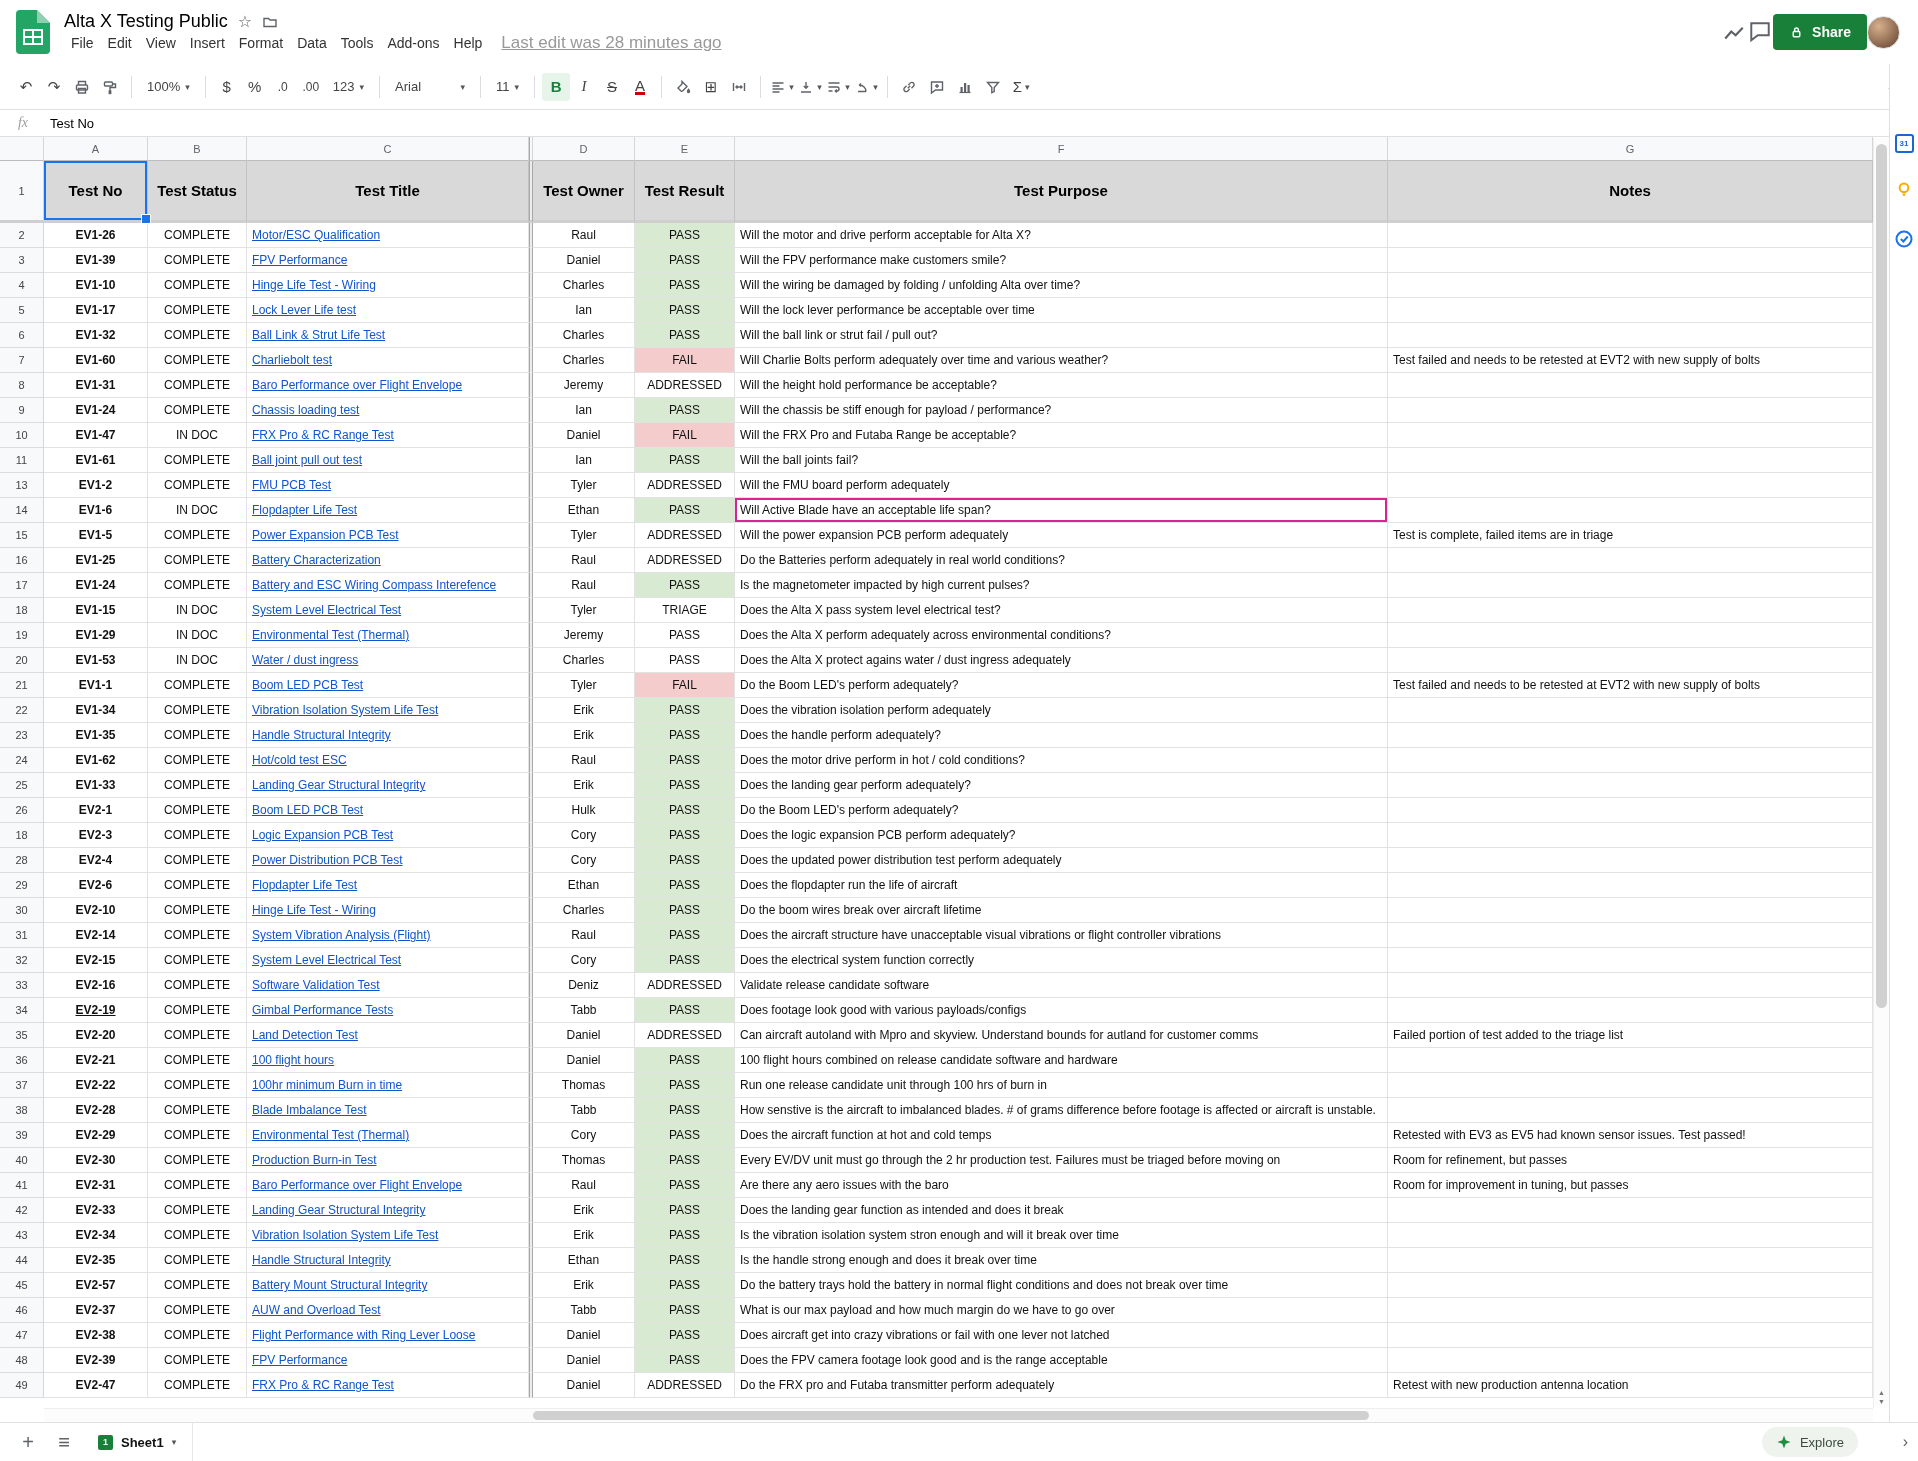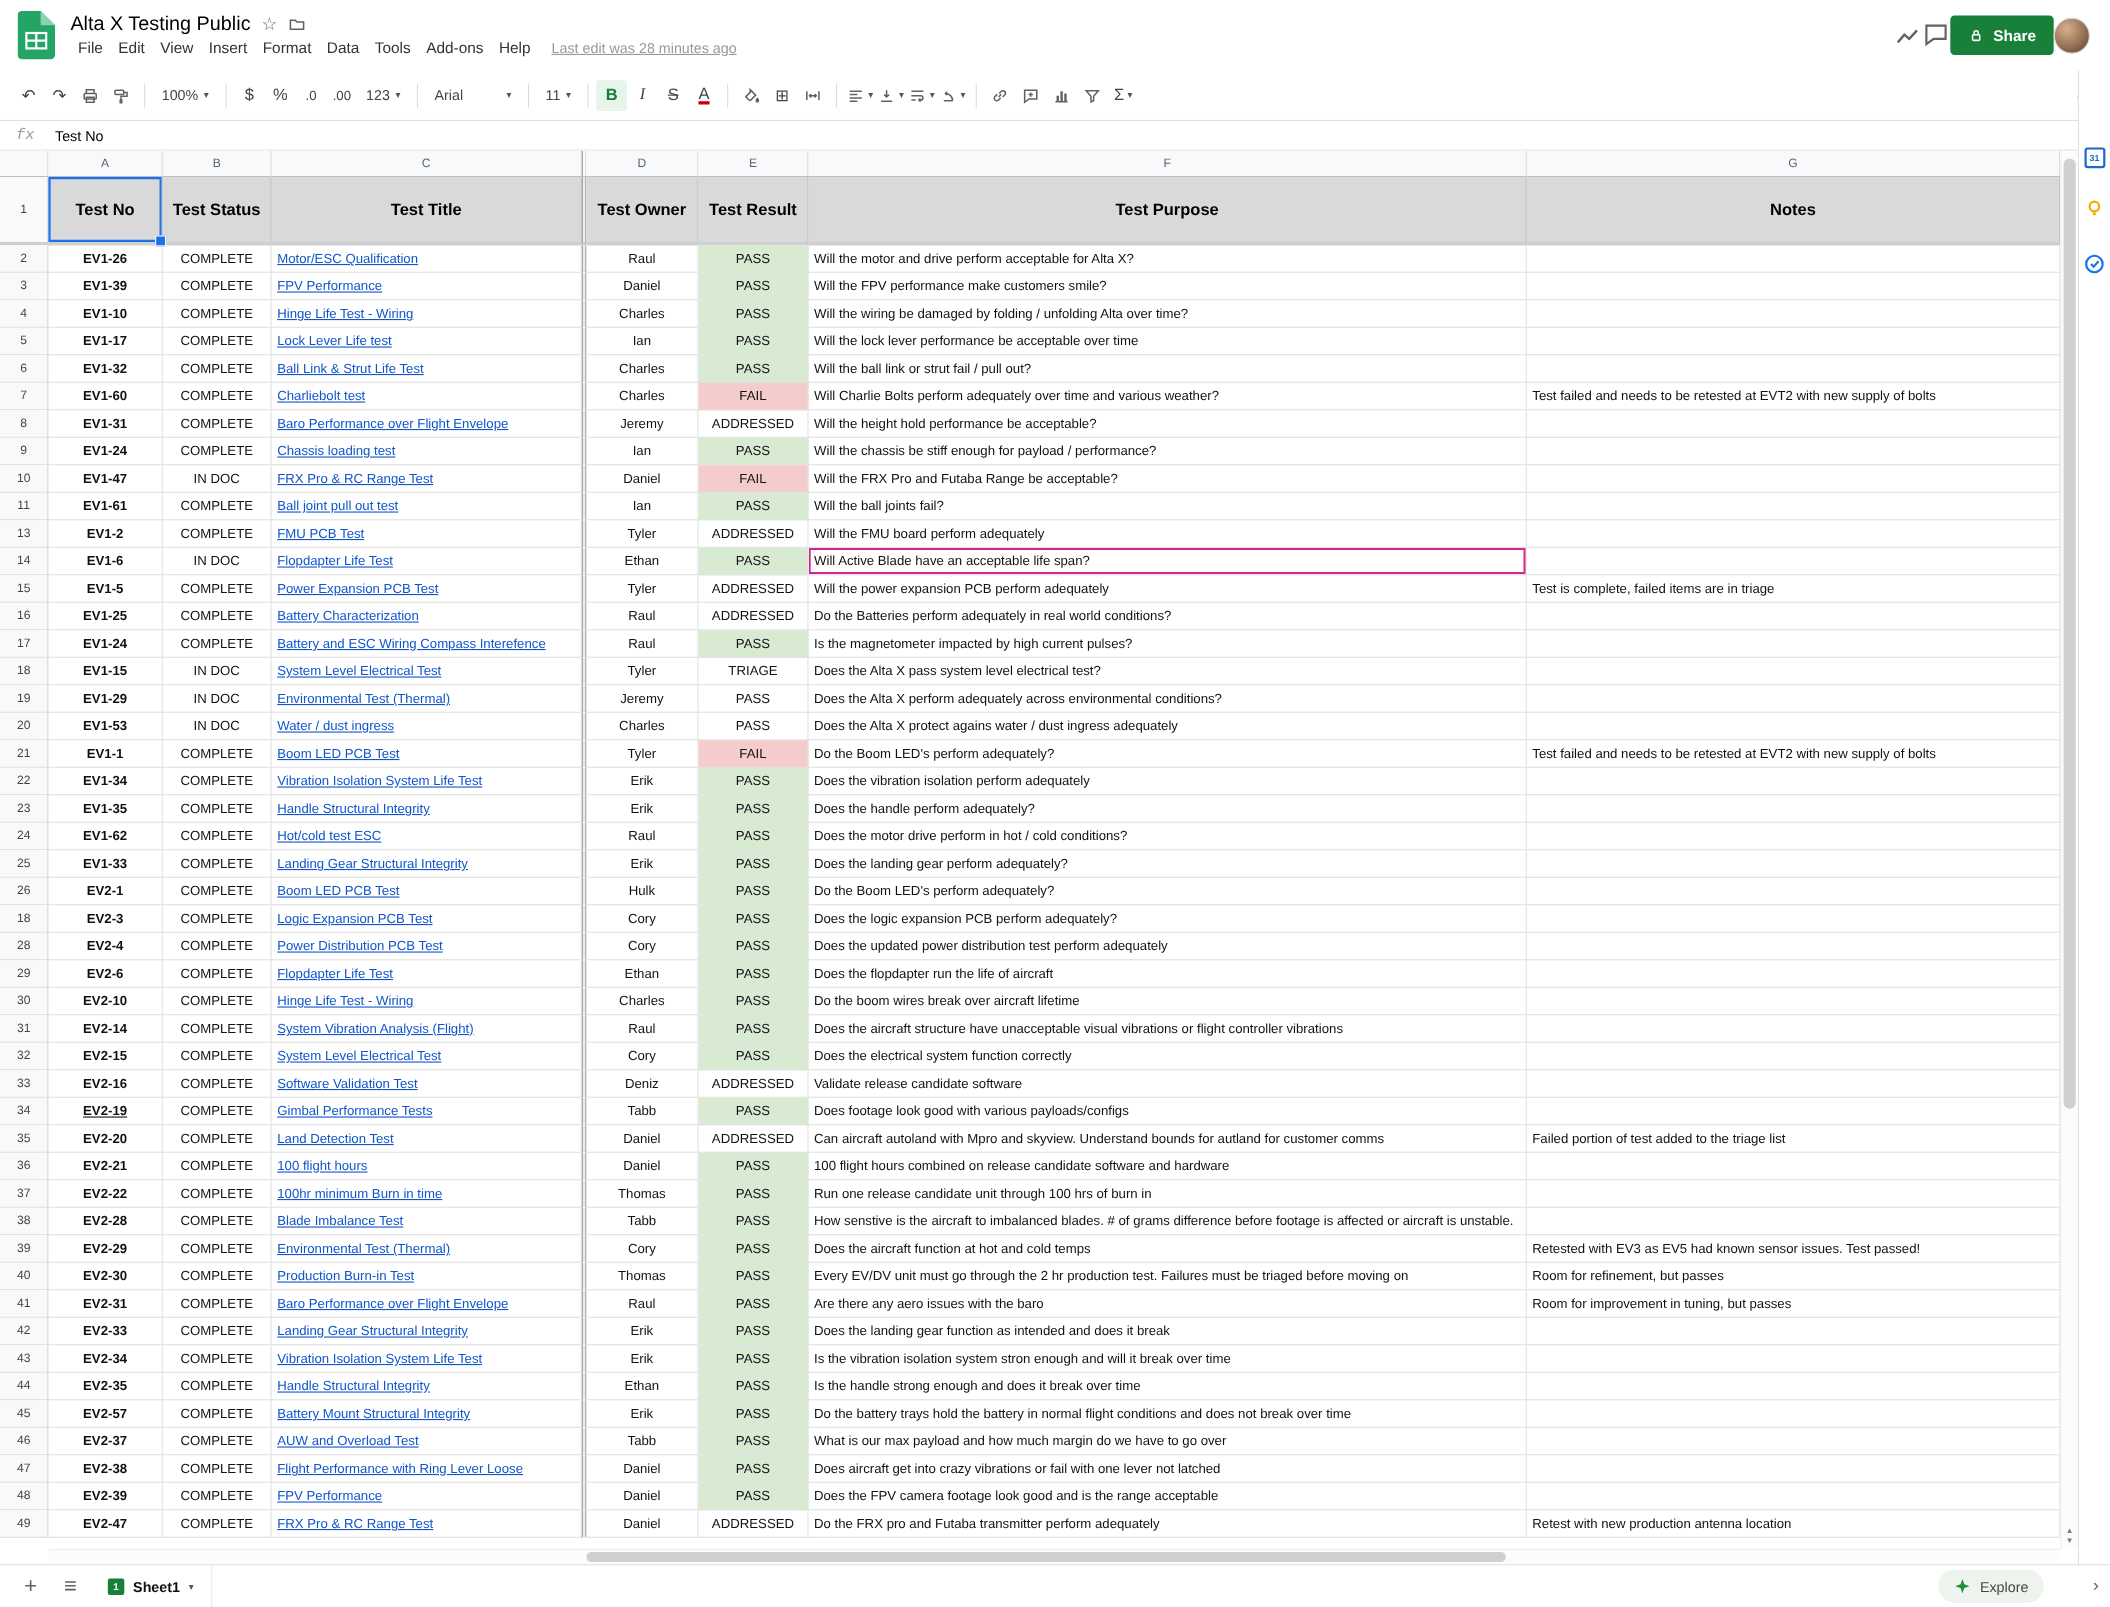--- a/index.html
+++ b/index.html
@@ -9,21 +9,21 @@
 
   
   .topbar{height:64px;display:flex;align-items:center;padding:0 18px 0 16px;gap:14px}
   .logo{flex:0 0 auto;display:flex;align-items:center}
   .title-block{display:flex;flex-direction:column;justify-content:center;gap:1px}
   .title-row{display:flex;align-items:center;gap:10px}
   .doc-title{font-size:18px;color:#000}
   .icon-sm{color:#5f6368;font-size:16px;display:flex;align-items:center}
   .menu-row{display:flex;align-items:center;font-size:14px;color:#333}
   .menu-item{padding:2px 7px;border-radius:3px}
-  .last-edit{margin-left:12px;color:#999;font-size:13px;text-decoration:underline}
+  .last-edit{margin-left:12px;color:#999;font-size:17px;text-decoration:underline}
   .header-right{margin-left:auto;display:flex;align-items:center;}
   .hicon{display:flex;align-items:center;justify-content:center;width:26px;height:26px;color:#5f6368}
   .share-btn{display:flex;align-items:center;gap:8px;background:#188038;color:#fff;font-size:14px;
              font-weight:bold;padding:0 16px;height:36px;border-radius:4px}
   .avatar{width:33px;height:33px;border-radius:50%;
           background:radial-gradient(circle at 35% 30%,#d7b08c,#7d5a44 75%);border:1px solid #ddd}
 
   
   .toolbar{height:46px;display:flex;align-items:center;padding:0 12px;border-bottom:1px solid #e0e0e0;color:#444}
   .tbi{min-width:28px;height:28px;display:flex;align-items:center;justify-content:center;border-radius:3px;
@@ -34,21 +34,21 @@
   .tbi.strikeb{text-decoration:line-through}
   .tbi.tcolor span{border-bottom:3px solid #cc0000;line-height:13px}
   .tbi.active{background:#e6f4ea;color:#188038}
   .tdiv{width:1px;height:22px;background:#dadce0;margin:0 7px}
   .tsel{display:flex;align-items:center;gap:5px;padding:0 8px;height:28px;font-size:13px;border-radius:3px}
   .caret{font-size:9px;color:#555}
   .tb-collapse{margin-left:auto;width:28px;height:28px;display:flex;align-items:center;justify-content:center}
 
   
   .formulabar{height:27px;display:flex;align-items:center;border-bottom:1px solid #e0e0e0}
-  .fx{width:46px;text-align:center;font-family:Liberation Mono, monospace;font-style:italic;
+  .fx{width:46px;text-align:center;font-family:Liberation Serif, serif;font-style:italic;
       color:#9e9e9e;font-size:14px}
   .fvalue{font-size:13px;color:#000;padding-left:4px}
 
   
   .grid-wrap{position:absolute;top:137px;left:0;width:1873px;bottom:39px;overflow:hidden;background:#fff}
   table.sheet{border-collapse:separate;border-spacing:0;table-layout:fixed;width:1873px}
   .letters th{height:24px;background:#f8f9fa;font-size:11px;font-weight:normal;color:#5f6368;
               border-right:1px solid #d6d6d6;border-bottom:1px solid #bdbdbd;padding:0}
   th.corner{background:#f8f9fa}
   td{height:25px;font-size:12px;padding:0 5px;white-space:nowrap;overflow:hidden;vertical-align:middle;

